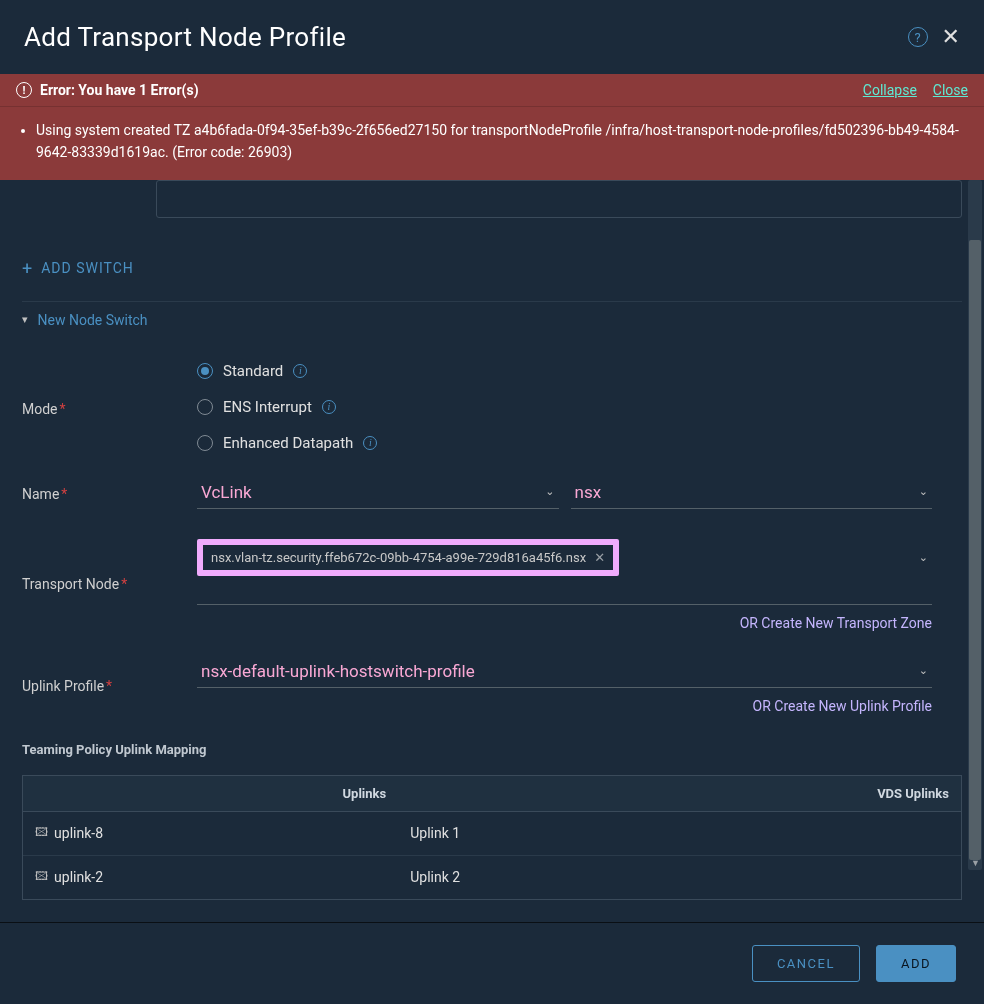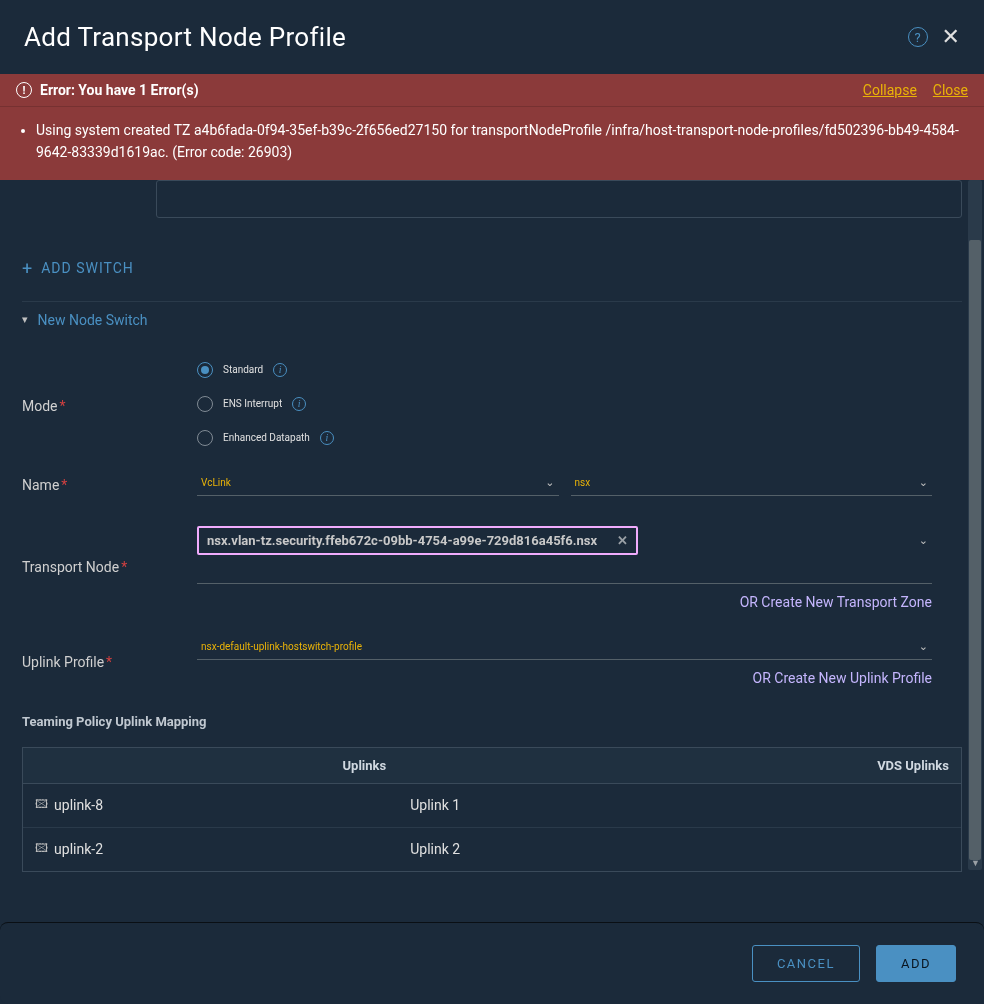--- a/index.html
+++ b/index.html
@@ -85,21 +85,21 @@
   }
   .error-banner-title {
     font-weight: 700;
     font-size: 14px;
   }
   .error-banner-actions {
     display: flex;
     gap: 16px;
   }
   .error-banner-actions a {
-    color: #eab308;
+    color: #5eead4;
     text-decoration: underline;
     cursor: pointer;
     font-size: 14px;
   }
   .error-banner-body {
     padding: 12px 16px 16px 16px;
     font-size: 14px;
     line-height: 1.6;
   }
   .error-banner-body ul {
@@ -195,21 +195,21 @@
     border-color: #4a90c2;
   }
   .radio-dot {
     width: 8px;
     height: 8px;
     background: #4a90c2;
     border-radius: 50%;
   }
   .radio-label {
     color: #e0e0e0;
-    font-size: 10px;
+    font-size: 15px;
   }
   .info-icon {
     width: 14px;
     height: 14px;
     border: 1.2px solid #4a90c2;
     border-radius: 50%;
     display: inline-flex;
     align-items: center;
     justify-content: center;
     color: #4a90c2;
@@ -225,35 +225,34 @@
   .select-field {
     flex: 1;
     border-bottom: 1px solid #546068;
     padding: 6px 4px;
     display: flex;
     align-items: center;
     justify-content: space-between;
     cursor: pointer;
   }
   .select-field .value {
-    color: #eab308;
-    font-size: 10px;
+    color: #f9a8d4;
+    font-size: 17px;
   }
   .chevron-select { color: #c0c0c0; font-size: 11px; }
   .chip {
     background: transparent;
-    border: 2px solid #f0abfc;
+    border: 6px solid #f0abfc;
     border-radius: 2px;
     padding: 5px 8px;
     display: inline-flex;
     align-items: center;
-    gap: 20px;
+    gap: 8px;
     font-size: 13px;
     color: #c8c8c8;
-    font-weight: bold;
   }
   .chip-x {
     color: #9aa0a6;
     font-size: 13px;
     cursor: pointer;
   }
   .tz-row .select-field {
     padding: 6px 4px 6px 0;
   }
   .or-link {
@@ -311,21 +310,20 @@
     font-size: 12px;
     color: #c0c0c0;
   }
   .footer {
     border-top: 1px solid #0a0f14;
     padding: 22px 28px;
     display: flex;
     justify-content: flex-end;
     gap: 16px;
     background: #1b2a3a;
-    border-radius: 8px;
   }
   .btn {
     padding: 10px 24px;
     font-size: 13px;
     letter-spacing: 1.5px;
     border-radius: 3px;
     cursor: pointer;
     font-weight: 400;
   }
   .btn-cancel {

